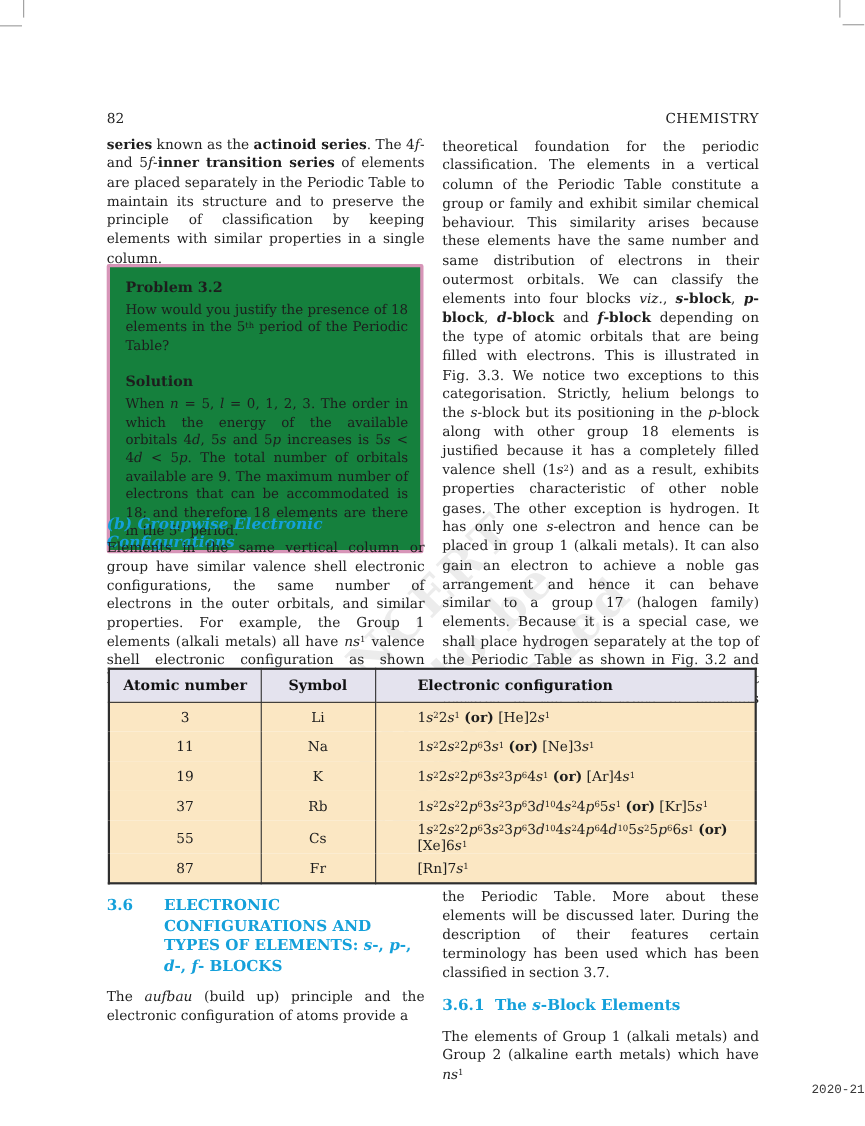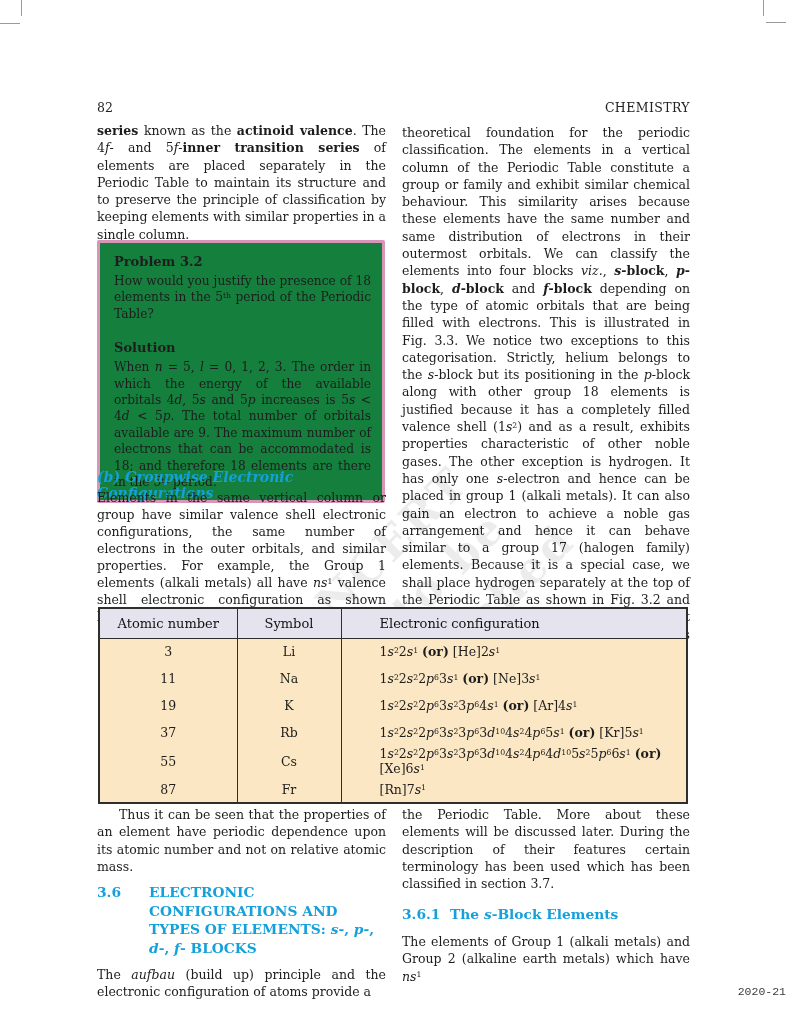--- a/index.html
+++ b/index.html
@@ -44,21 +44,21 @@
     position:absolute; left:97px; top:469px; width:289px;
     color:#14a0da; font-weight:bold; font-style:italic; font-size:14px;
   }
   .group-para { top:489px; line-height:17px !important; }
 
   table.cfg {
     position:absolute; left:98px; top:607px; width:590px;
     border-collapse:collapse; border:2px solid #2e2e2e;
   }
   table.cfg th {
-    background:#e4e3ee; font-size:13px; font-weight:normal; color:#111;
+    background:#e4e3ee; font-size:13px; font-weight:bold; color:#111;
     height:30px; border-bottom:1.5px solid #2e2e2e;margin-top:11px;
   }
   table.cfg td { background:#fbe7c3; font-size:12.5px; height:27px; }
   .col-num { width:138px; text-align:center; border-right:1.5px solid #2e2e2e; }
   .col-sym { width:104px; text-align:center; border-right:1.5px solid #2e2e2e; }
   .col-cfg { text-align:left; padding-left:38px; }
 
   .indent { text-indent:22px; }
 
   .section-heading {
@@ -86,21 +86,21 @@
   <span class="crop h" style="left:766px;top:22px;"></span>
 
   <div class="watermark">
     <div>© NCERT</div>
     <div>not to be republished</div>
   </div>
 
   <div class="pg-head pg-num">82</div>
   <div class="pg-head run-title">CHEMISTRY</div>
 
-  <p class="body abs colL" style="top:122px;"><b>series</b> known as the <b>actinoid valence</b>. The 4<i>f</i>- and 5<i>f</i>-<b>inner transition series</b> of elements are placed separately in the Periodic Table to maintain its structure and to preserve the principle of classification by keeping elements with similar properties in a single column.</p>
+  <p class="body abs colL" style="top:122px;"><b>series</b> known as the <b>actinoid series</b>. The 4<i>f</i>- and 5<i>f</i>-<b>inner transition series</b> of elements are placed separately in the Periodic Table to maintain its structure and to preserve the principle of classification by keeping elements with similar properties in a single column.</p>
 
   <div class="problem-box">
     <p class="box-title">Problem 3.2</p>
     <p class="box-text">How would you justify the presence of 18 elements in the 5<sup>th</sup> period of the Periodic Table?</p>
     <p class="box-title">Solution</p>
     <p class="box-text">When <i>n</i> = 5, <i>l</i> = 0, 1, 2, 3. The order in which the energy of the available orbitals 4<i>d</i>, 5<i>s</i> and 5<i>p</i> increases is 5<i>s</i> &lt; 4<i>d</i> &lt; 5<i>p</i>. The total number of orbitals available are 9. The maximum number of electrons that can be accommodated is 18; and therefore 18 elements are there in the 5<sup>th</sup> period.</p>
   </div>
 
   <h3 class="sub-heading-b">(b) Groupwise Electronic Configurations</h3>
 
@@ -144,21 +144,20 @@
         </tr>
         <tr>
           <td class="col-num">87</td>
           <td class="col-sym">Fr</td>
           <td class="col-cfg">[Rn]7<i>s</i><sup>1</sup></td>
         </tr>
       </tbody>
   </table>
 
   <div class="abs colL" style="top:806px;">
-    <p class="body indent">Thus it can be seen that the properties of an element have periodic dependence upon its atomic number and not on relative atomic mass.</p>
     <div class="section-heading inline36">
       <span class="num">3.6</span>
       <span>ELECTRONIC CONFIGURATIONS AND TYPES OF ELEMENTS: <i>s</i>-, <i>p</i>-, <i>d</i>-, <i>f</i>- BLOCKS</span>
     </div>
     <p class="body mt10">The <i>aufbau</i> (build up) principle and the electronic configuration of atoms provide a</p>
   </div>
 
   <div class="abs colR" style="top:806px;">
     <p class="body">the Periodic Table. More about these elements will be discussed later. During the description of their features certain terminology has been used which has been classified in section 3.7.</p>
     <div class="section-heading mt12">

